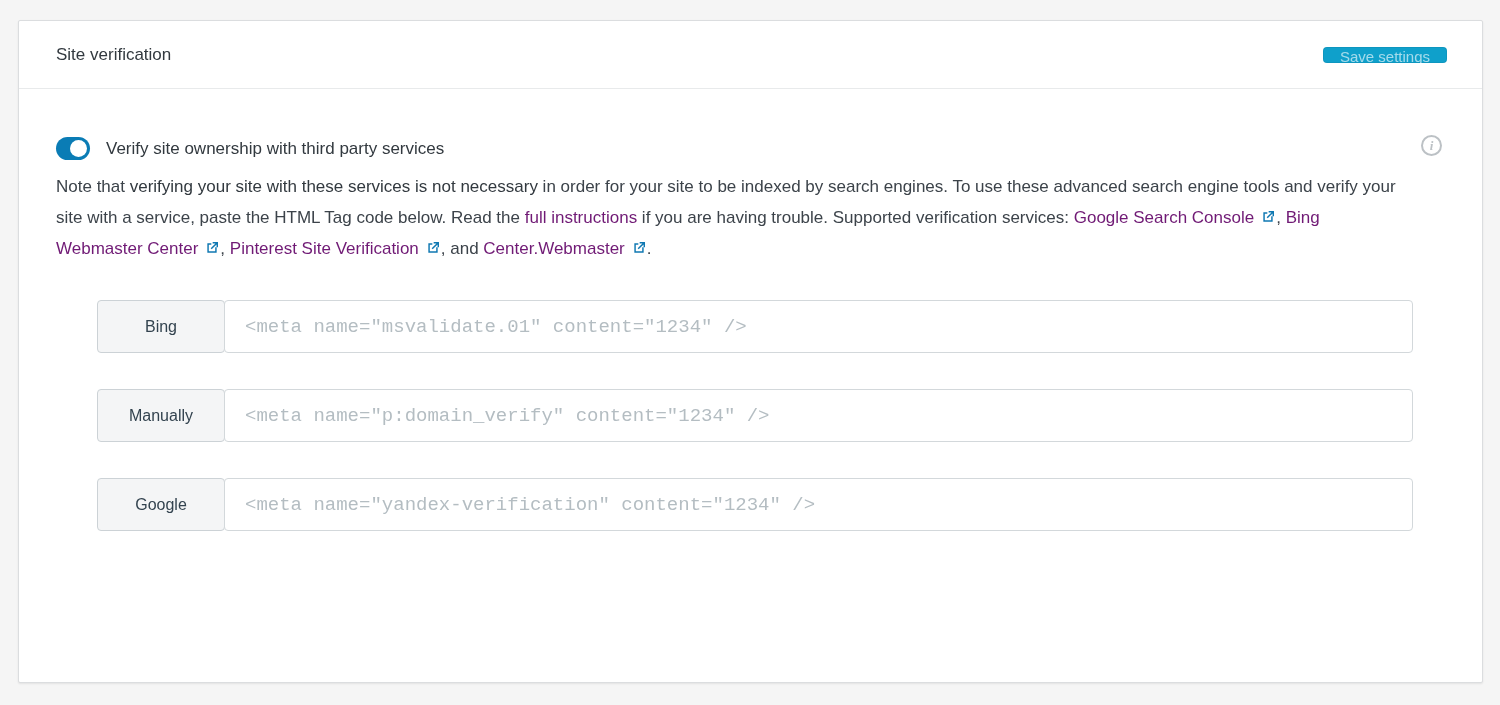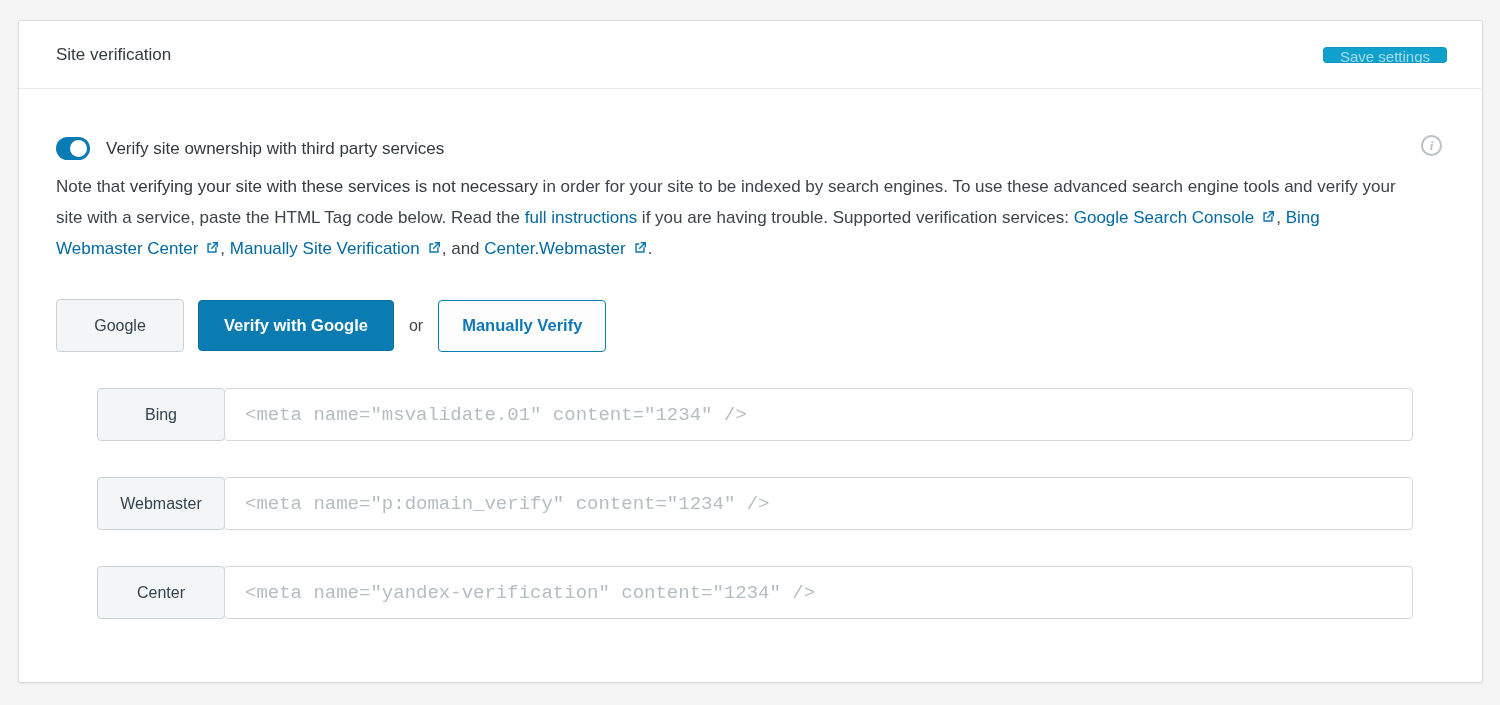--- a/index.html
+++ b/index.html
@@ -87,21 +87,21 @@
   }
   .note {
     margin-top: 11px;
     font-size: 17px;
     line-height: 31px;
     max-width: 1350px;
     color: #3c434a;
   }
   .note b { font-weight: 400; color: #32393f; }
   .note a {
-    color: #0369a1;
+    color: #701a75;
     text-decoration: none;
     cursor: pointer;
   }
   .ext-icon {
     display: inline-block;
     width: 16px; height: 16px;
     margin-left: 6px;
     vertical-align: -2px;
     cursor: pointer;
   }
@@ -199,45 +199,39 @@
       <div class="toggle-label">Verify site ownership with third party services</div>
     </div>
 
     <div class="note">
       <span>Note that </span><b>verifying your site with these services is not necessary</b><span> in order for your site to be indexed by search engines. To use these advanced search engine tools and verify your site with a service, paste the HTML Tag code below. Read the </span><a>full instructions</a><span> if you are having trouble. Supported verification services: </span><a>Google Search Console</a><span class="ext-icon"><svg viewBox="0 0 24 24">
             <path d="M5 5h6v2.2H7.2v9.6h9.6V11H19v8H5z"></path>
             <path d="M13 3h8v8h-2.2V6.8l-7.2 7.2-1.6-1.6 7.2-7.2H13z"></path>
           </svg></span><span>, </span><a>Bing Webmaster Center</a><span class="ext-icon"><svg viewBox="0 0 24 24">
             <path d="M5 5h6v2.2H7.2v9.6h9.6V11H19v8H5z"></path>
             <path d="M13 3h8v8h-2.2V6.8l-7.2 7.2-1.6-1.6 7.2-7.2H13z"></path>
-          </svg></span><span>, </span><a>Manually Site Verification</a><span class="ext-icon"><svg viewBox="0 0 24 24">
+          </svg></span><span>, </span><a>Pinterest Site Verification</a><span class="ext-icon"><svg viewBox="0 0 24 24">
             <path d="M5 5h6v2.2H7.2v9.6h9.6V11H19v8H5z"></path>
             <path d="M13 3h8v8h-2.2V6.8l-7.2 7.2-1.6-1.6 7.2-7.2H13z"></path>
           </svg></span><span>, and </span><a>Center.Webmaster</a><span class="ext-icon"><svg viewBox="0 0 24 24">
             <path d="M5 5h6v2.2H7.2v9.6h9.6V11H19v8H5z"></path>
             <path d="M13 3h8v8h-2.2V6.8l-7.2 7.2-1.6-1.6 7.2-7.2H13z"></path>
           </svg></span><span>.</span>
     </div>
 
-    <div class="google-row">
-      <div class="service-label">Google</div>
-      <button class="btn-primary">Verify with Google</button>
-      <span class="or-text">or</span>
-      <button class="btn-outline">Manually Verify</button>
-    </div>
 
     <div class="input-row">
       <div class="service-label">Bing</div>
       <input class="meta-input" type="text" placeholder="&lt;meta name=&quot;msvalidate.01&quot; content=&quot;1234&quot; /&gt;" style="">
     </div>
 
     <div class="input-row">
-      <div class="service-label">Webmaster</div>
+      <div class="service-label">Manually</div>
       <input class="meta-input" type="text" placeholder="&lt;meta name=&quot;p:domain_verify&quot; content=&quot;1234&quot; /&gt;" style="">
     </div>
 
     <div class="input-row">
-      <div class="service-label">Center</div>
+      <div class="service-label">Google</div>
       <input class="meta-input" type="text" placeholder="&lt;meta name=&quot;yandex-verification&quot; content=&quot;1234&quot; /&gt;" style="">
     </div>
 
   </div>
 </div>
 
 </body></html>

